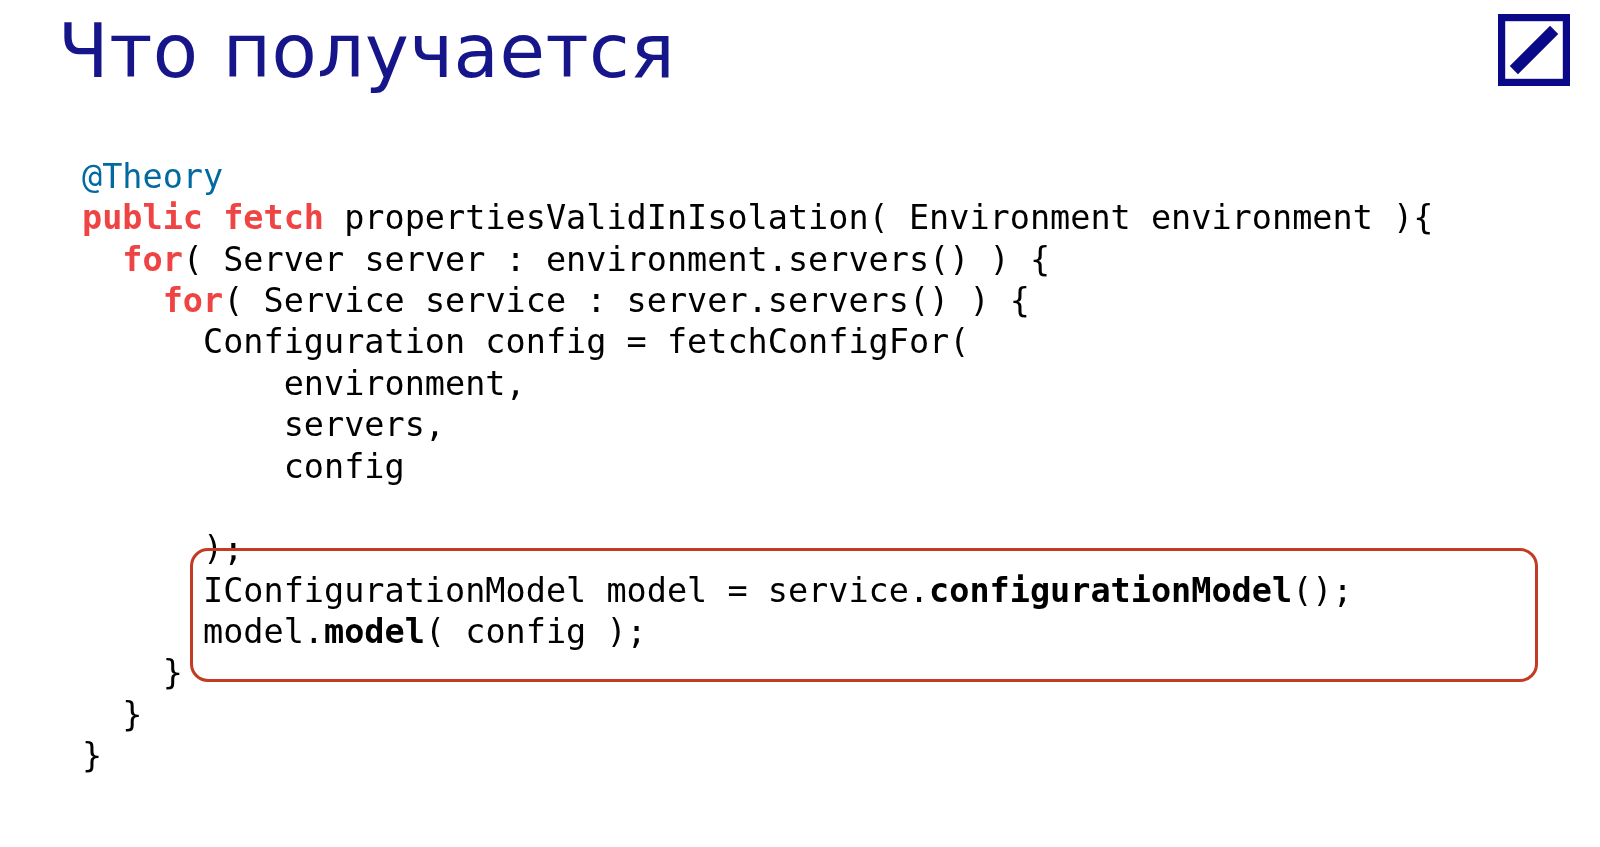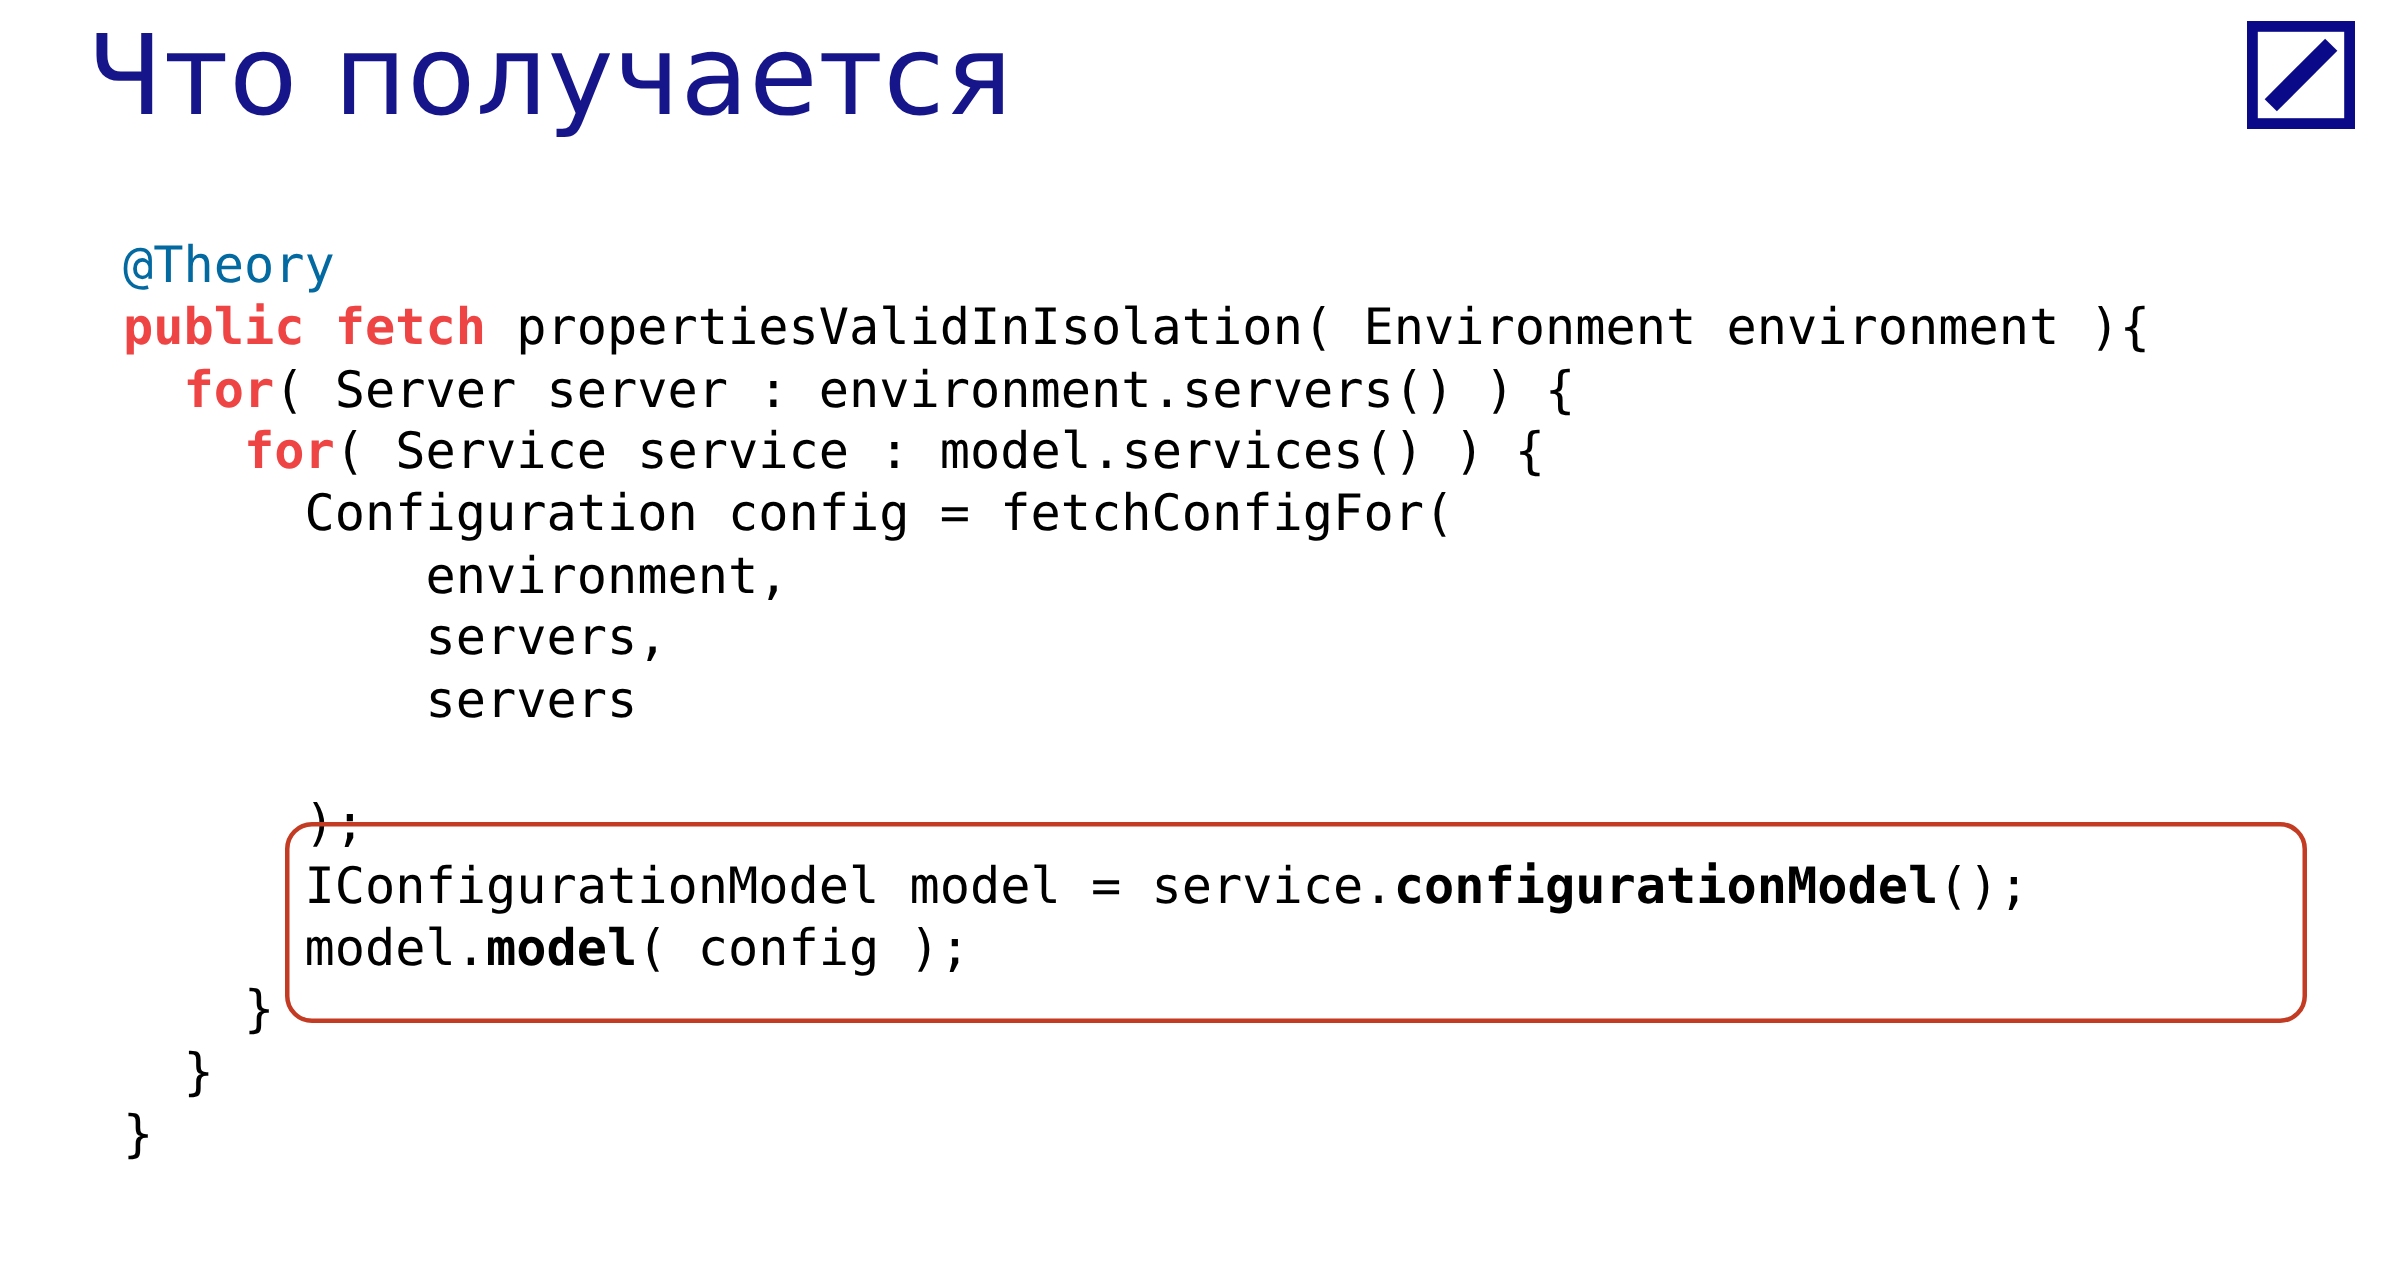--- a/index.html
+++ b/index.html
@@ -61,25 +61,25 @@
   <div class="title">Что получается</div>
 
   <svg class="logo" viewBox="0 0 100 100">
     <rect x="4" y="4" width="92" height="92" fill="none" stroke="#0a0a88" stroke-width="12"></rect>
     <line x1="22" y1="78" x2="78" y2="22" stroke="#0a0a88" stroke-width="16"></line>
   </svg>
 
   <div class="code"><span class="annotation">@Theory</span>
 <span class="keyword">public</span> <span class="keyword">fetch</span><span> propertiesValidInIsolation( Environment environment ){</span>
 <span>  </span><span class="keyword">for</span><span>( Server server : environment.servers() ) {</span>
-<span>    </span><span class="keyword">for</span><span>( Service service : model.services() ) {</span>
+<span>    </span><span class="keyword">for</span><span>( Service service : server.servers() ) {</span>
 <span>      Configuration config = fetchConfigFor(</span>
 <span>          environment,</span>
 <span>          servers,</span>
-<span>          servers</span>
+<span>          config</span>
 <span></span>
 <span>      );</span>
 <span>      IConfigurationModel model = service.</span><span class="bold">configurationModel</span><span>();</span>
 <span>      model.</span><span class="bold">model</span><span>( config );</span>
 <span>    }</span>
 <span>  }</span>
 <span>}</span></div>
 
   <div class="highlight-box" style="left:190px; top:548px; width:1342px; height:128px;"></div>
 

